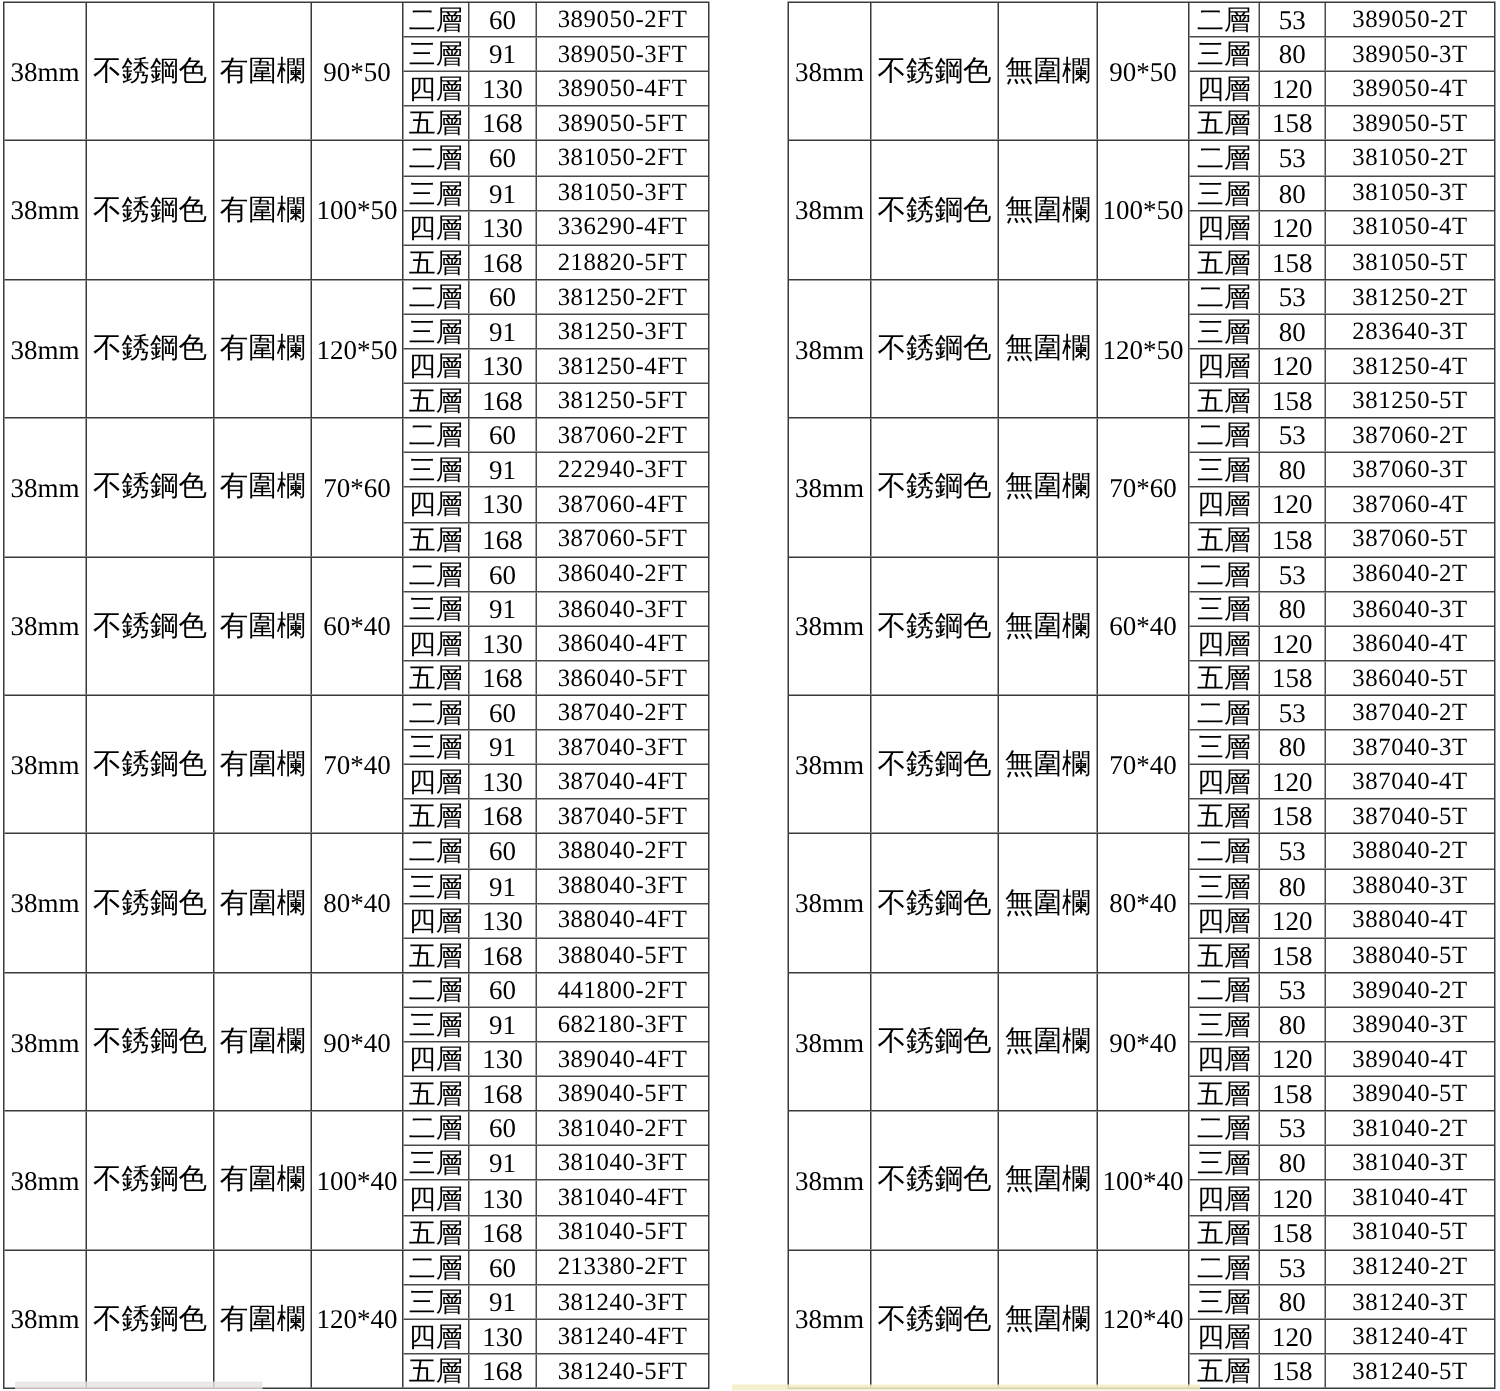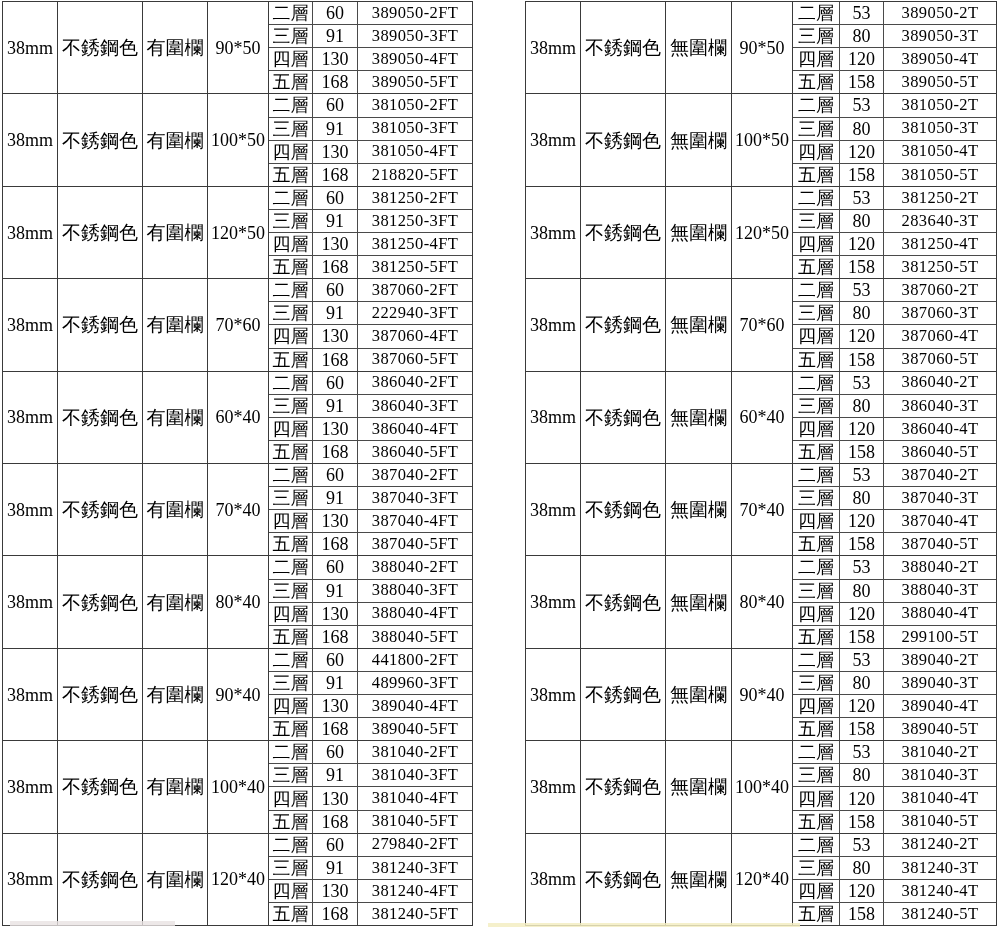--- a/index.html
+++ b/index.html
@@ -76,21 +76,21 @@
           <div class="scell code">381050-2FT</div>
         </div>
         <div class="subrow">
           <div class="scell tier" style="width: 44px;">三層</div>
           <div class="scell value" style="width: 45px;">91</div>
           <div class="scell code">381050-3FT</div>
         </div>
         <div class="subrow">
           <div class="scell tier" style="width: 44px;">四層</div>
           <div class="scell value" style="width: 45px;">130</div>
-          <div class="scell code">381050-4FT</div>
+          <div class="scell code">336290-4FT</div>
         </div>
         <div class="subrow">
           <div class="scell tier" style="width: 44px;">五層</div>
           <div class="scell value" style="width: 45px;">168</div>
           <div class="scell code">218820-5FT</div>
         </div>
       </div>
     </div>
     <div class="group">
       <div class="mcell lat" style="width: 55px;">38mm</div>
@@ -239,21 +239,21 @@
       <div class="mcell lat" style="width: 61px;">90*40</div>
       <div class="subtable">
         <div class="subrow">
           <div class="scell tier" style="width: 44px;">二層</div>
           <div class="scell value" style="width: 45px;">60</div>
           <div class="scell code">441800-2FT</div>
         </div>
         <div class="subrow">
           <div class="scell tier" style="width: 44px;">三層</div>
           <div class="scell value" style="width: 45px;">91</div>
-          <div class="scell code">489960-3FT</div>
+          <div class="scell code">682180-3FT</div>
         </div>
         <div class="subrow">
           <div class="scell tier" style="width: 44px;">四層</div>
           <div class="scell value" style="width: 45px;">130</div>
           <div class="scell code">389040-4FT</div>
         </div>
         <div class="subrow">
           <div class="scell tier" style="width: 44px;">五層</div>
           <div class="scell value" style="width: 45px;">168</div>
           <div class="scell code">389040-5FT</div>
@@ -290,21 +290,21 @@
     </div>
     <div class="group">
       <div class="mcell lat" style="width: 55px;">38mm</div>
       <div class="mcell" style="width: 85px;">不銹鋼色</div>
       <div class="mcell" style="width: 65px;">有圍欄</div>
       <div class="mcell lat" style="width: 61px;">120*40</div>
       <div class="subtable">
         <div class="subrow">
           <div class="scell tier" style="width: 44px;">二層</div>
           <div class="scell value" style="width: 45px;">60</div>
-          <div class="scell code">279840-2FT</div>
+          <div class="scell code">213380-2FT</div>
         </div>
         <div class="subrow">
           <div class="scell tier" style="width: 44px;">三層</div>
           <div class="scell value" style="width: 45px;">91</div>
           <div class="scell code">381240-3FT</div>
         </div>
         <div class="subrow">
           <div class="scell tier" style="width: 44px;">四層</div>
           <div class="scell value" style="width: 45px;">130</div>
           <div class="scell code">381240-4FT</div>
@@ -503,21 +503,21 @@
           <div class="scell code">388040-3T</div>
         </div>
         <div class="subrow">
           <div class="scell tier" style="width: 47px;">四層</div>
           <div class="scell value" style="width: 44px;">120</div>
           <div class="scell code">388040-4T</div>
         </div>
         <div class="subrow">
           <div class="scell tier" style="width: 47px;">五層</div>
           <div class="scell value" style="width: 44px;">158</div>
-          <div class="scell code">299100-5T</div>
+          <div class="scell code">388040-5T</div>
         </div>
       </div>
     </div>
     <div class="group">
       <div class="mcell lat" style="width: 55px;">38mm</div>
       <div class="mcell" style="width: 85px;">不銹鋼色</div>
       <div class="mcell" style="width: 66px;">無圍欄</div>
       <div class="mcell lat" style="width: 61px;">90*40</div>
       <div class="subtable">
         <div class="subrow">

